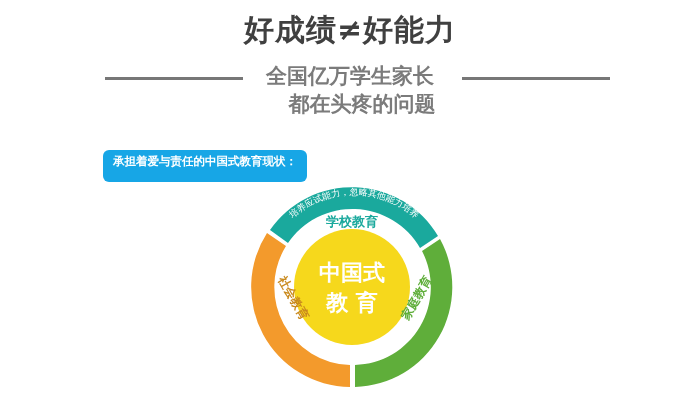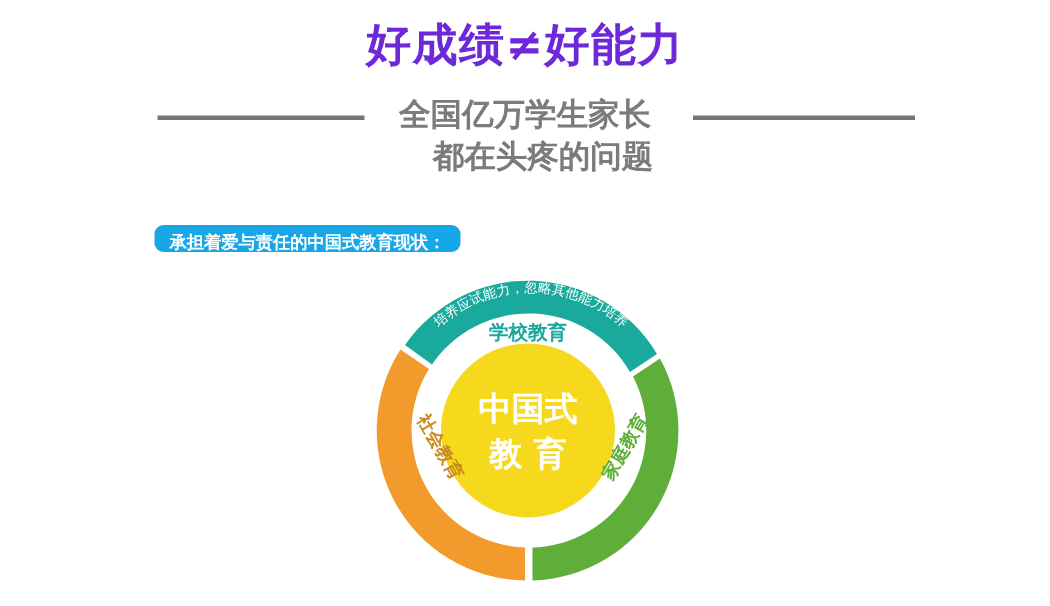--- a/index.html
+++ b/index.html
@@ -1,20 +1,20 @@
 <!DOCTYPE html>
 <html><head>
 <meta charset="utf-8">
 <style>
   html,body{margin:0;padding:0;background:#ffffff;}
   body{width:700px;height:404px;position:relative;overflow:hidden;font-family:"DejaVu Sans",sans-serif;}
-  .title{position:absolute;left:0;right:0;top:10px;text-align:center;color:#6d28d9;font-size:30px;font-weight:bold;letter-spacing:1px;}
+  .title{position:absolute;left:0;right:0;top:10px;text-align:center;color:#404040;font-size:30px;font-weight:bold;letter-spacing:1px;}
   .line{position:absolute;height:3px;background:#777;top:77px;}
   .sub{position:absolute;left:0;right:0;text-align:center;color:#7b7b7b;font-size:21px;font-weight:bold;}
-  .pill{position:absolute;left:103px;top:150px;height:18px;padding:0 10px;border-radius:6px;background:#17a6e6;color:#fff;font-size:11.5px;font-weight:bold;line-height:22px;}
+  .pill{position:absolute;left:103px;top:150px;height:32px;padding:0 10px;border-radius:6px;background:#17a6e6;color:#fff;font-size:11.5px;font-weight:bold;line-height:22px;}
   svg{position:absolute;left:0;top:0;}
 </style>
 </head>
 <body>
 
 <div class="title">好成绩≠好能力</div>
 <div class="line" style="left:105px;width:138px;"></div>
 <div class="line" style="left:462px;width:148px;"></div>
 <div class="sub" style="top:62px;">全国亿万学生家长</div>
 <div class="sub" style="top:90px;padding-left:24px;">都在头疼的问题</div>

